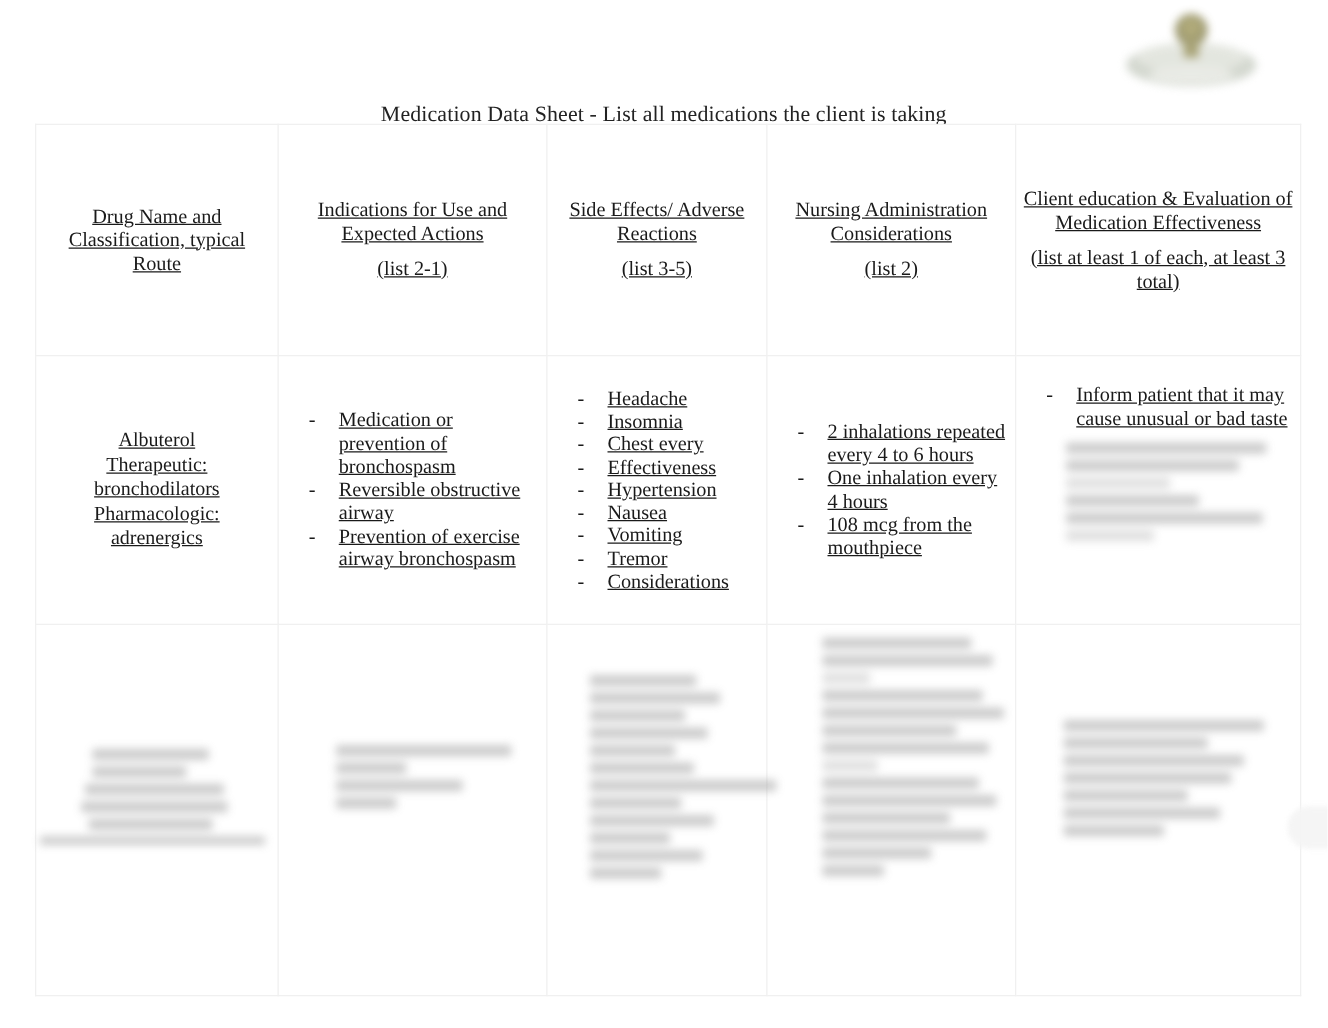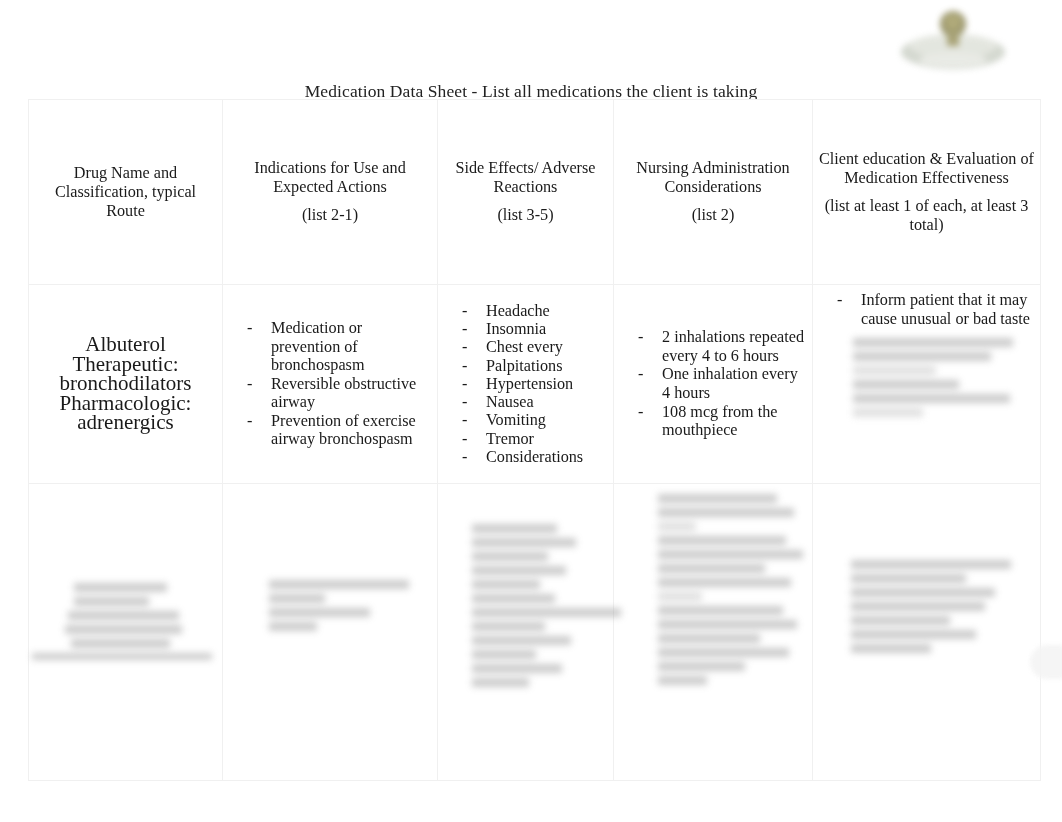--- a/index.html
+++ b/index.html
@@ -42,20 +42,21 @@
   }
 
   
   .sheet {
     position: absolute;
     top: 99px;
     left: 28px;
     width: 1012px;
     border-collapse: collapse;
     table-layout: fixed;
+    text-decoration: underline;
   }
   .sheet td {
     border: 1px solid #f0f0f0;
     vertical-align: middle;
     padding: 4px 6px;
     background: #fff;
   }
   .sheet tr.head td { height: 176px; vertical-align: middle; }
   .sheet tr.r2 td   { height: 188px; vertical-align: middle; }
   .sheet tr.r3 td   { height: 288px; vertical-align: top; }
@@ -68,21 +69,21 @@
 
   .hcell {
     text-align: center;
     font-size: 16.2px;
     line-height: 19px;
   }
   .hcell .sub { display: block; margin-top: 9px; }
 
   .centered-cell {
     text-align: center;
-    font-size: 21px;
+    font-size: 16px;
     line-height: 19.5px;
   }
 
   ul.dash {
     list-style: none;
     margin: 0;
     padding: 0 0 0 10px;
     font-size: 16.2px;
     line-height: 18.6px;
   }
@@ -197,38 +198,38 @@
         <li>Reversible obstructive airway</li>
         <li>Prevention of exercise airway bronchospasm</li>
       </ul>
     </td>
 
     <td>
       <ul class="dash tight">
         <li>Headache</li>
         <li>Insomnia</li>
         <li>Chest every</li>
-        <li>Palpitations</li>
+        <li>Effectiveness</li>
         <li>Hypertension</li>
         <li>Nausea</li>
         <li>Vomiting</li>
         <li>Tremor</li>
         <li>Considerations</li>
       </ul>
     </td>
 
     <td>
       <ul class="dash">
         <li>2 inhalations repeated every 4 to 6 hours</li>
         <li>One inhalation every 4 hours</li>
         <li>108 mcg from the mouthpiece</li>
       </ul>
     </td>
 
-    <td style="vertical-align:top;padding-top:6px;">
+    <td style="vertical-align:top;padding-top:22px;">
       <ul class="dash">
         <li>Inform patient that it may cause unusual or bad taste</li>
       </ul>
       <div class="rb" style="margin:10px 0 0 34px;width:160px;">
         <div class="redline d" style="width:100%"></div>
         <div class="redline d" style="width:86%"></div>
         <div class="redline" style="width:52%"></div>
         <div class="redline d" style="width:66%"></div>
         <div class="redline d" style="width:98%"></div>
         <div class="redline" style="width:44%"></div>

